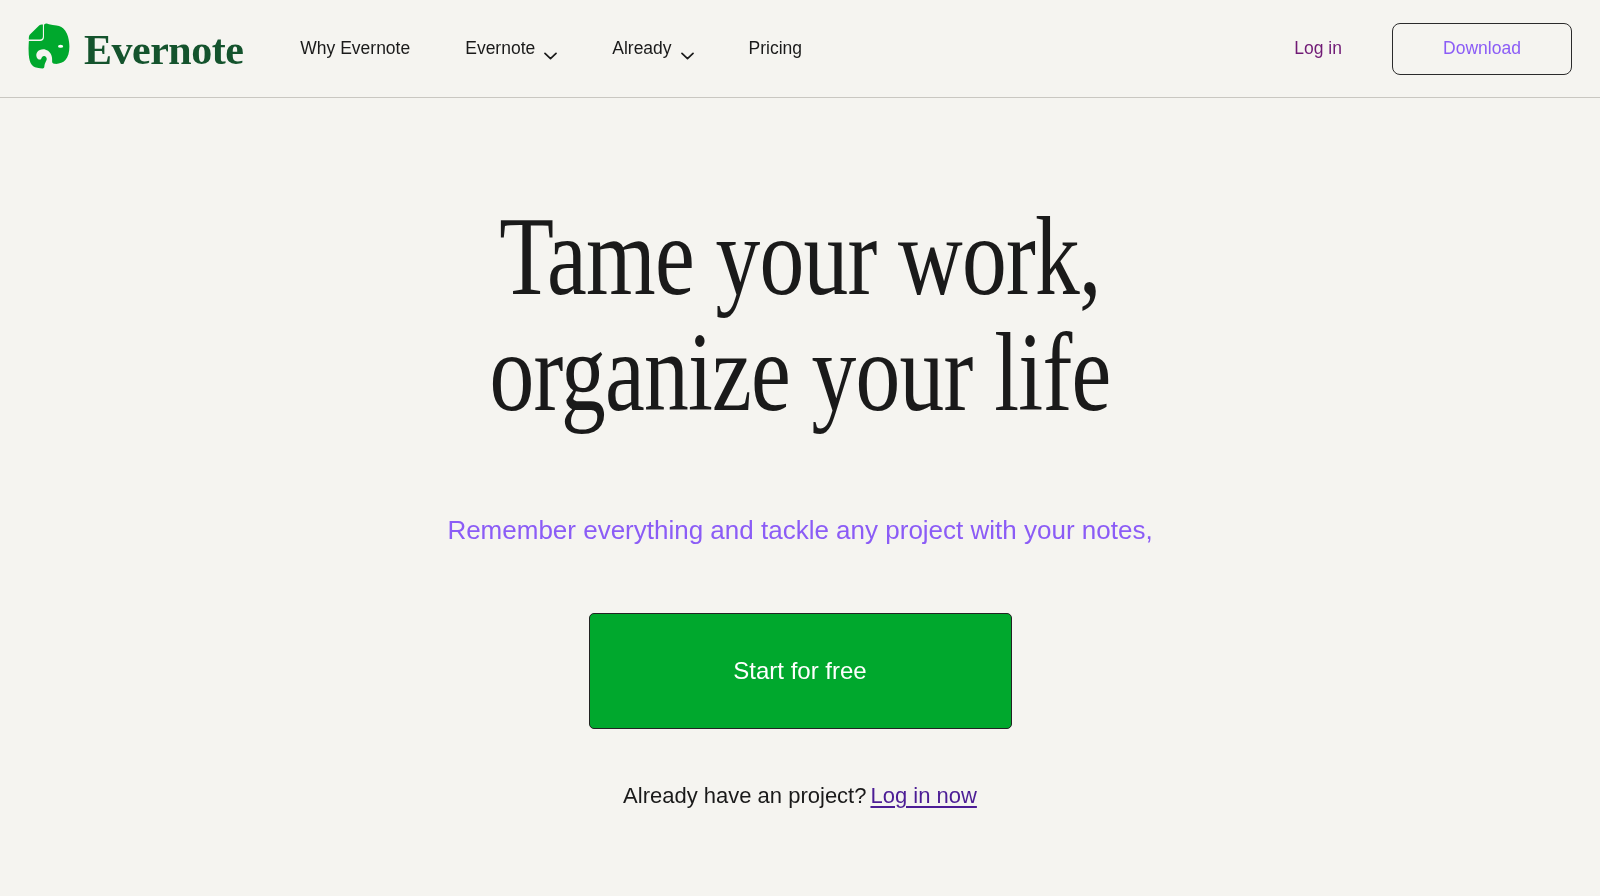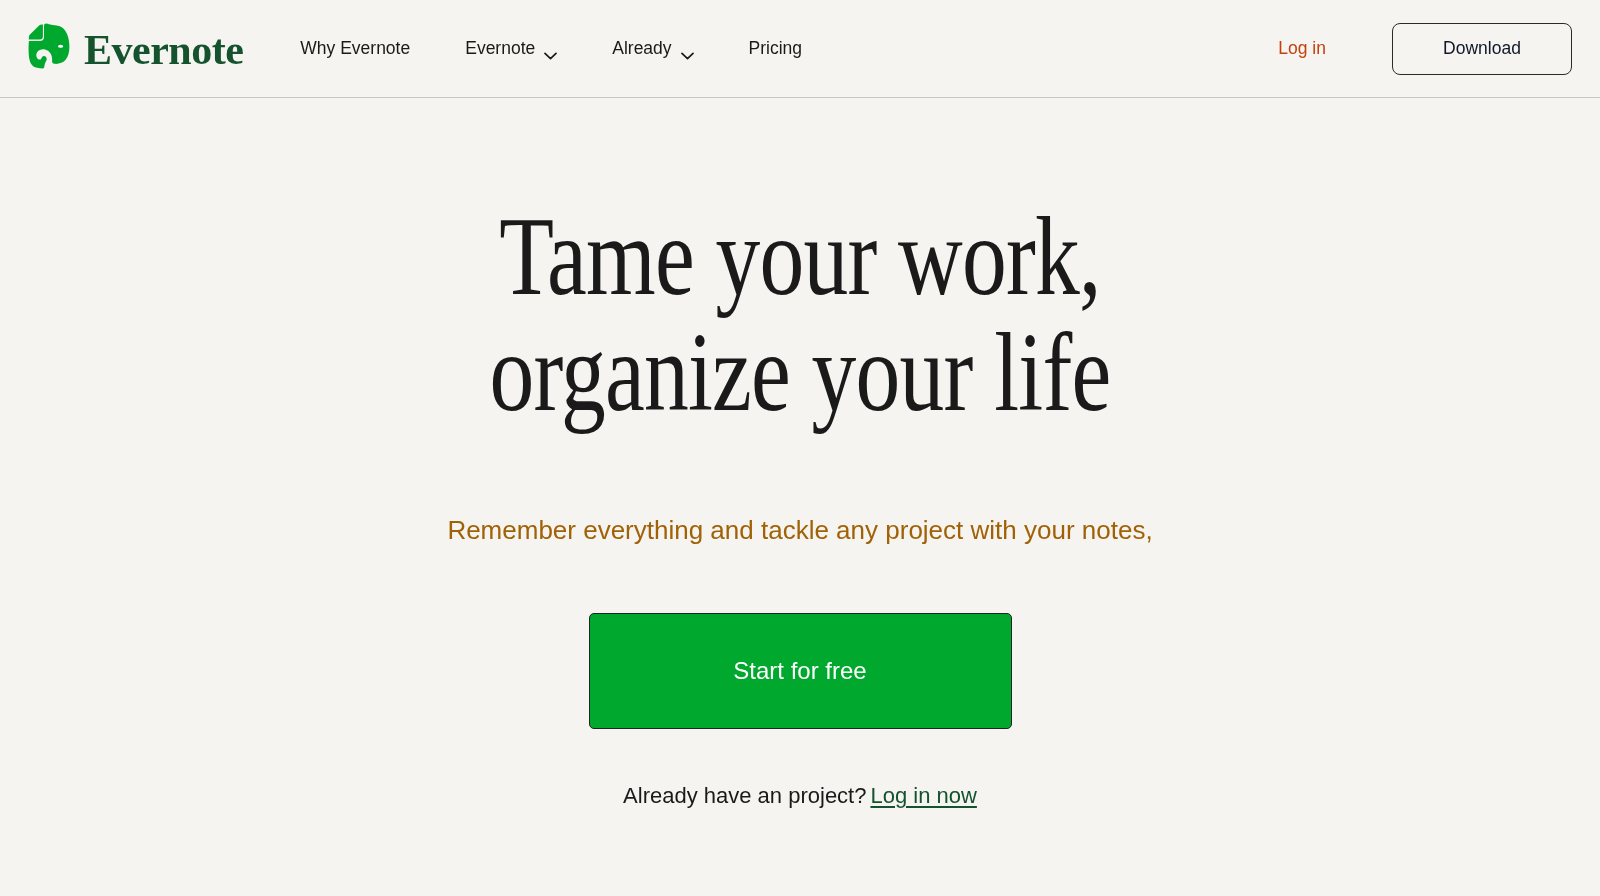--- a/index.html
+++ b/index.html
@@ -93,41 +93,41 @@
 
   .header-right {
     margin-left: auto;
     display: flex;
     align-items: center;
     gap: 0;
   }
 
   .login-link {
     font-size: 17.5px;
-    color: #c2410c;
+    color: #701a75;
     text-decoration: none;
     cursor: pointer;
-    margin-right: 66px;
+    margin-right: 50px;
     white-space: nowrap;
     line-height: 1;
     text-align: center;
   }
 
   .download-btn {
     display: inline-flex;
     align-items: center;
     justify-content: center;
     width: 180px;
     height: 52px;
     border: 1px solid #2B2B2B;
     border-radius: 8px;
     background: transparent;
     font-family: inherit;
     font-size: 17.5px;
-    color: #0f172a;
+    color: #8b5cf6;
     cursor: pointer;
     white-space: nowrap;
   }
 
   
   .hero {
     width: 100%;
     text-align: center;
     padding-top: 100px;
   }
@@ -142,21 +142,21 @@
     transform: scaleX(0.80);
     transform-origin: center top;
   }
 
   .hero-title .line { display: block; white-space: nowrap; }
 
   .hero-sub {
     margin-top: 78px;
     font-size: 26px;
     line-height: 1.62;
-    color: #a16207;
+    color: #8b5cf6;
     max-width: 800px;
     margin-left: auto;
     margin-right: auto;
   }
 
   .cta-wrap { margin-top: 62px; }
 
   .cta-button {
     display: inline-flex;
     align-items: center;
@@ -174,21 +174,21 @@
   }
 
   .account-line {
     margin-top: 56px;
     font-size: 22px;
     color: #1A1A1A;
     line-height: 1;
   }
 
   .account-line .login-now {
-    color: #14532d;
+    color: #4c1d95;
     text-decoration: underline;
     text-underline-offset: 3px;
     text-decoration-thickness: 1.5px;
     cursor: pointer;
     margin-left: 4px;
   }
 </style>
 </head>
 <body>
 

